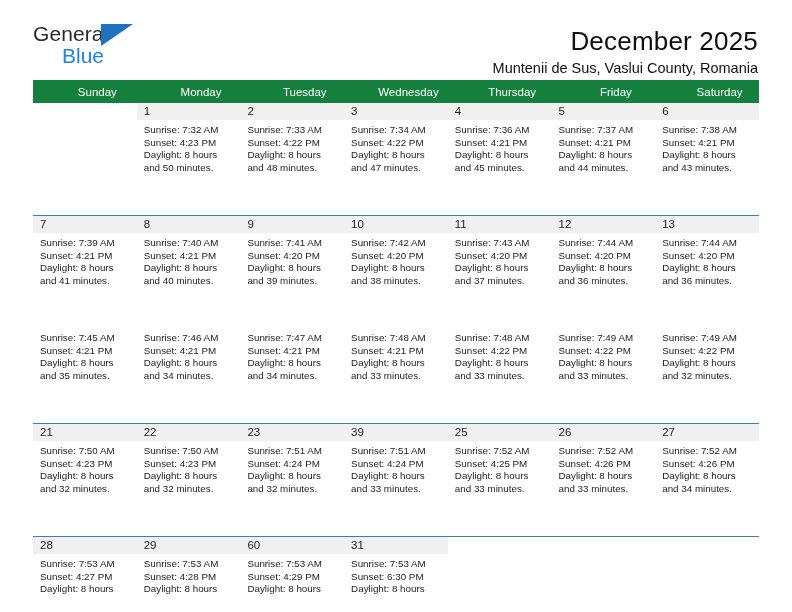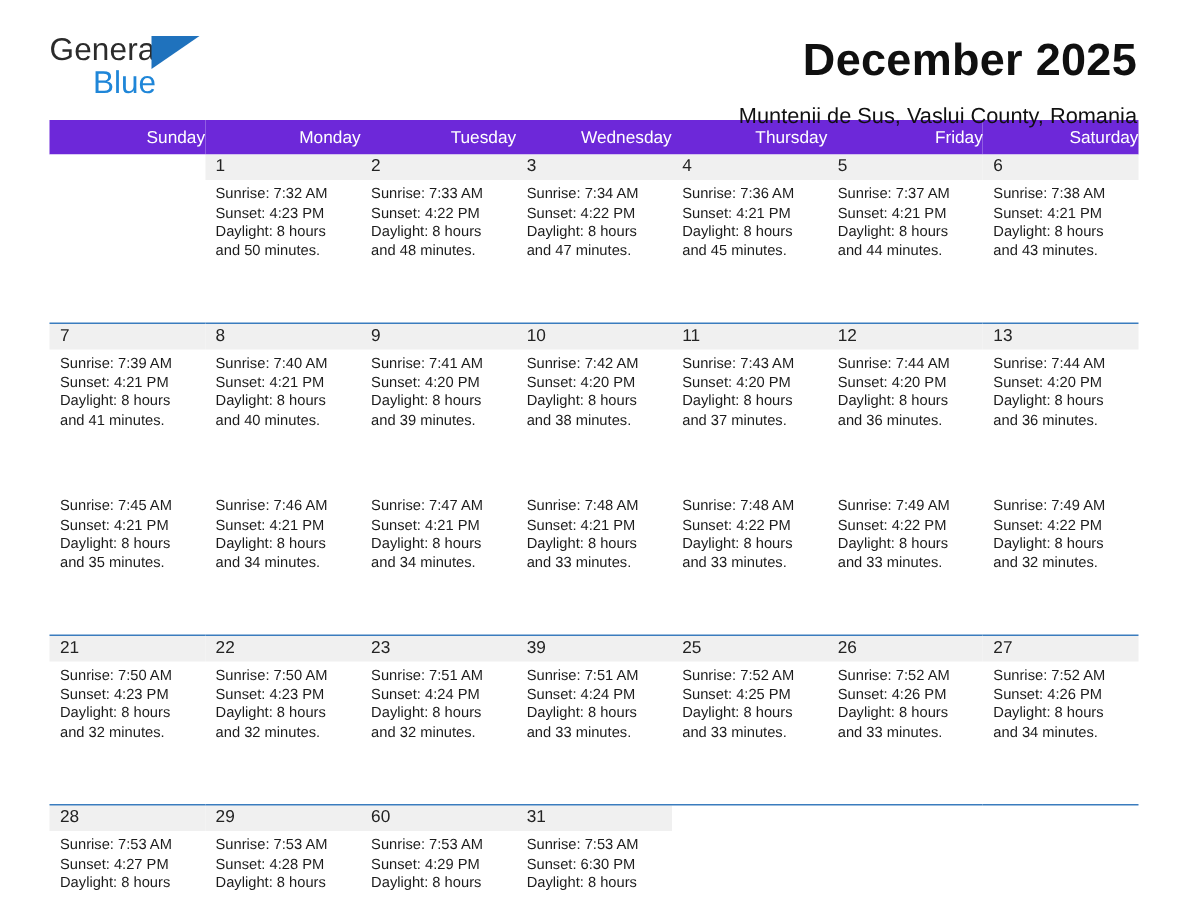--- a/index.html
+++ b/index.html
@@ -63,46 +63,45 @@
     font-size: 21px;
     color: #1f86d8;
     font-family: Liberation Sans, sans-serif;
   }
 
   .titles {
     text-align: right;
     padding-top: 2px;
   }
   .month-title {
-    font-size: 30px;
-    font-weight: bold;
+    font-size: 26px;
+    font-weight: normal;
     color: #101010;
     line-height: 34px;
     letter-spacing: 0.2px;
   }
   .location {
     font-size: 14.5px;
     color: #111111;
     line-height: 20px;
-    margin-top: 10px;
   }
 
   
   .calendar {
     margin: 0 33px;
     width: 726px;
     border-collapse: collapse;
     table-layout: fixed;
   }
   .calendar th {
-    background: #6d28d9;
+    background: #15803d;
     color: #ffffff;
     font-size: 11.5px;
     font-weight: normal;
-    text-align: right;
+    text-align: center;
     padding: 5px 0 5px 25px;
     height: 13px;
     border: none;
   }
 
   .week {
     border-top: 1px solid #3a7cbe;
   }
   .week.first {
     border-top: none;

